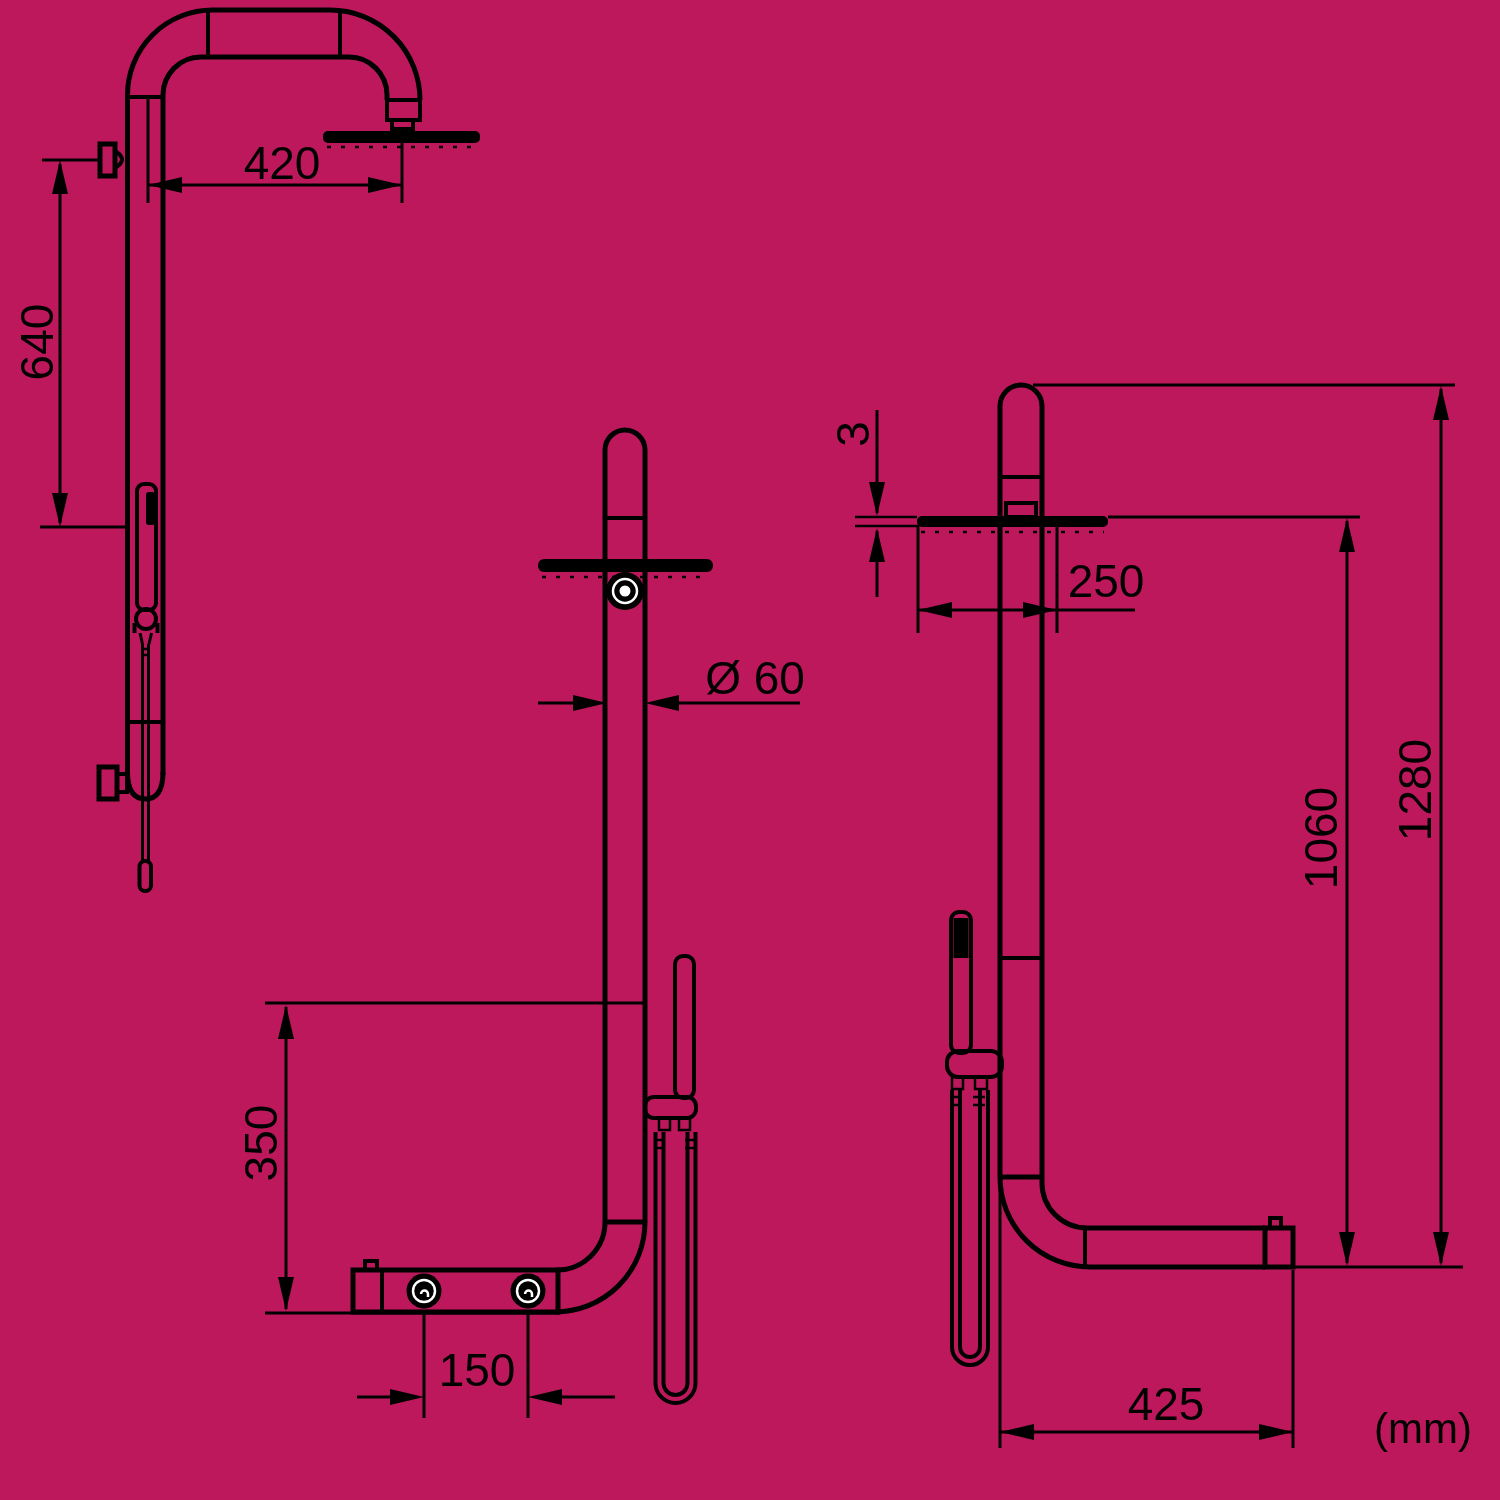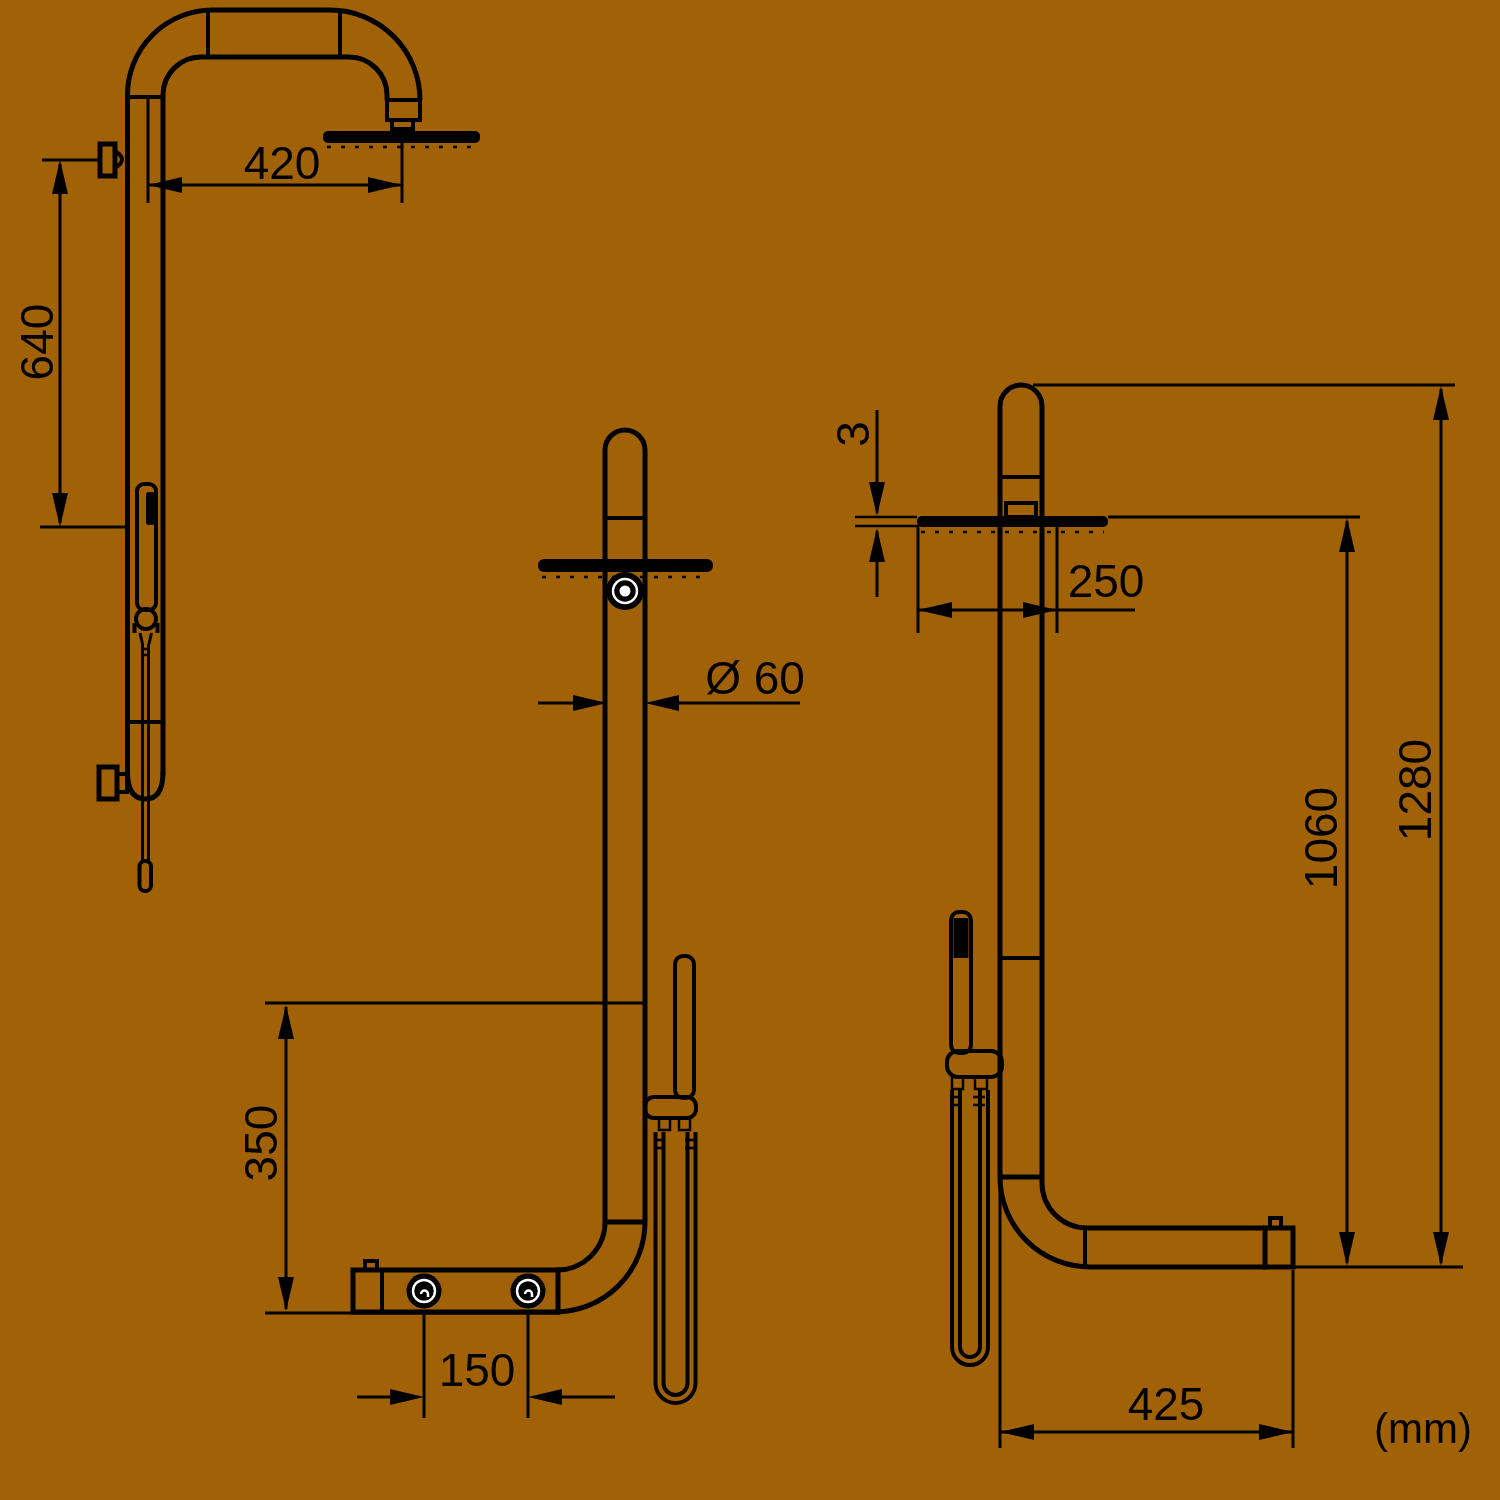--- a/index.html
+++ b/index.html
@@ -1,16 +1,16 @@
 <!DOCTYPE html>
 <html><head>
 <meta charset="utf-8">
 <style>
   html,body{margin:0;padding:0;background:#ffffff;}
-  #stage{position:relative;width:1500px;height:1500px;background:#a16207;overflow:hidden;
+  #stage{position:relative;width:1500px;height:1500px;background:#be185d;overflow:hidden;
          font-family:"Liberation Sans", sans-serif;}
   svg{display:block}
   .outline{fill:none;stroke:#000;stroke-width:5;stroke-linecap:butt;stroke-linejoin:miter;}
   .detail{fill:none;stroke:#000;stroke-width:4;}
   .thin{fill:none;stroke:#000;stroke-width:3;}
   .hair{fill:none;stroke:#000;stroke-width:2.5;}
   .dim{fill:none;stroke:#000;stroke-width:3;}
   .arrow{fill:#000;stroke:none;}
   .solid{fill:#000;stroke:none;}
   .stipple{fill:none;stroke:#000;stroke-width:2.5;stroke-dasharray:4 10;}

